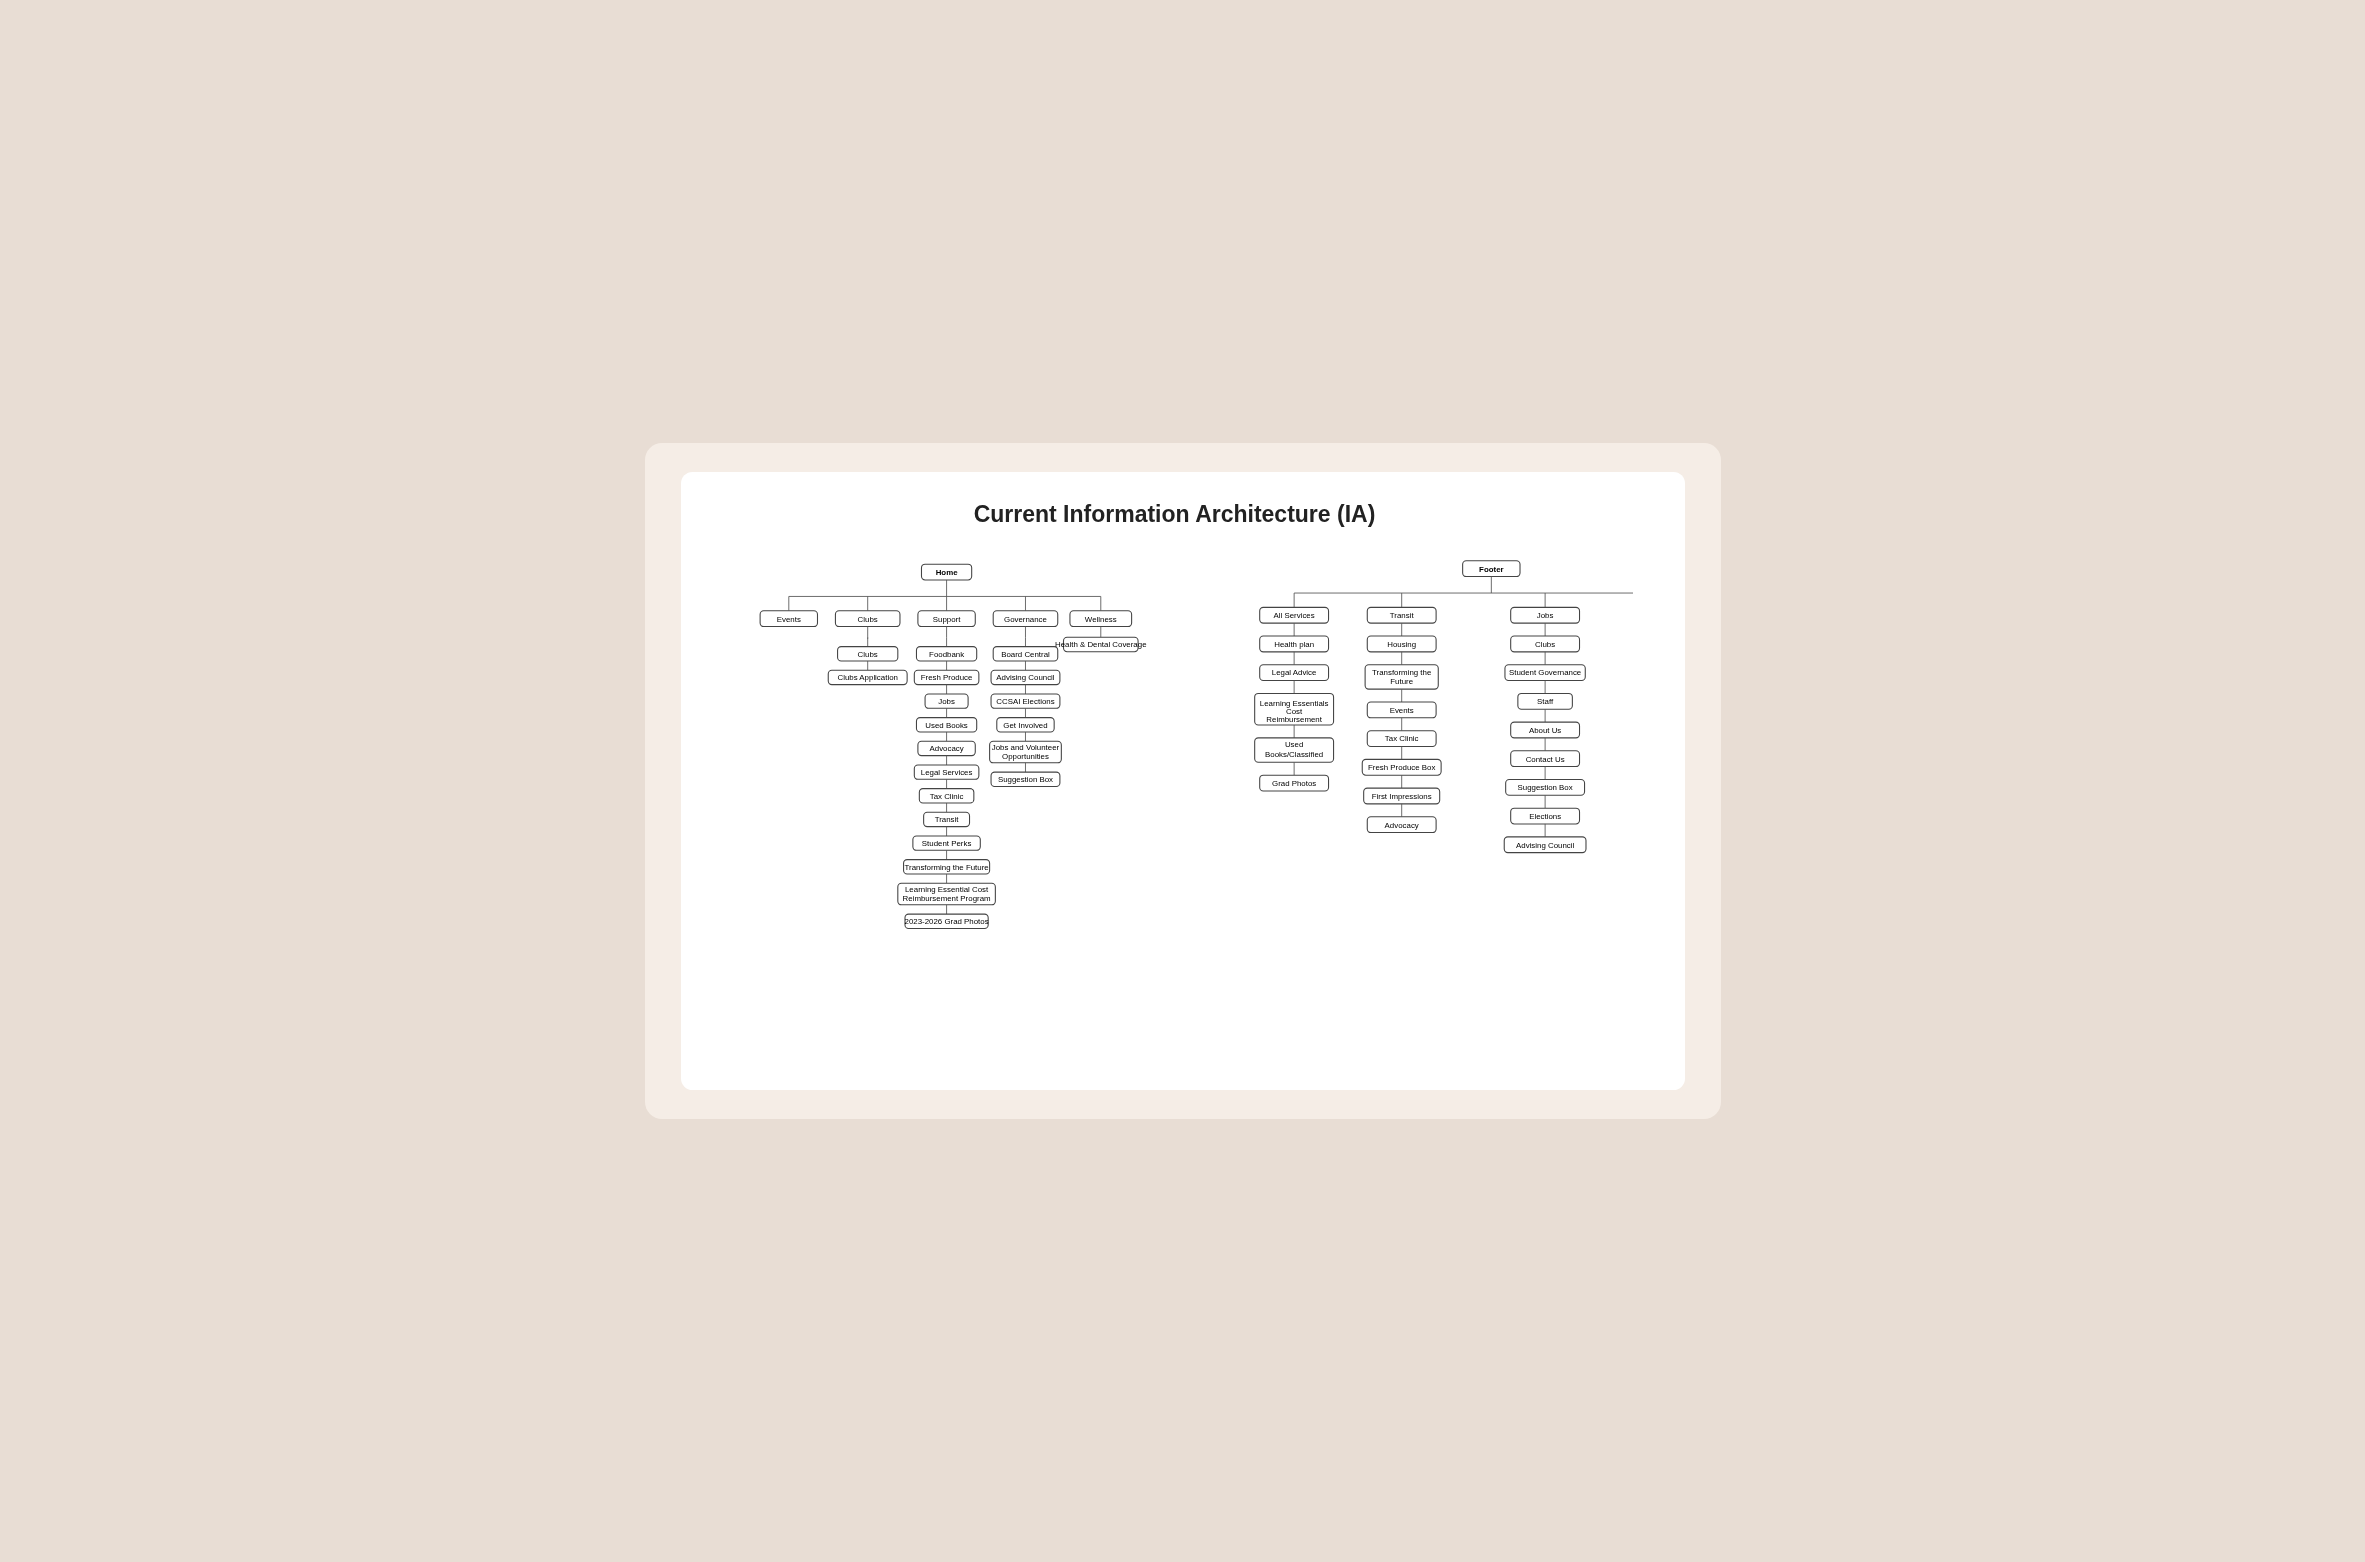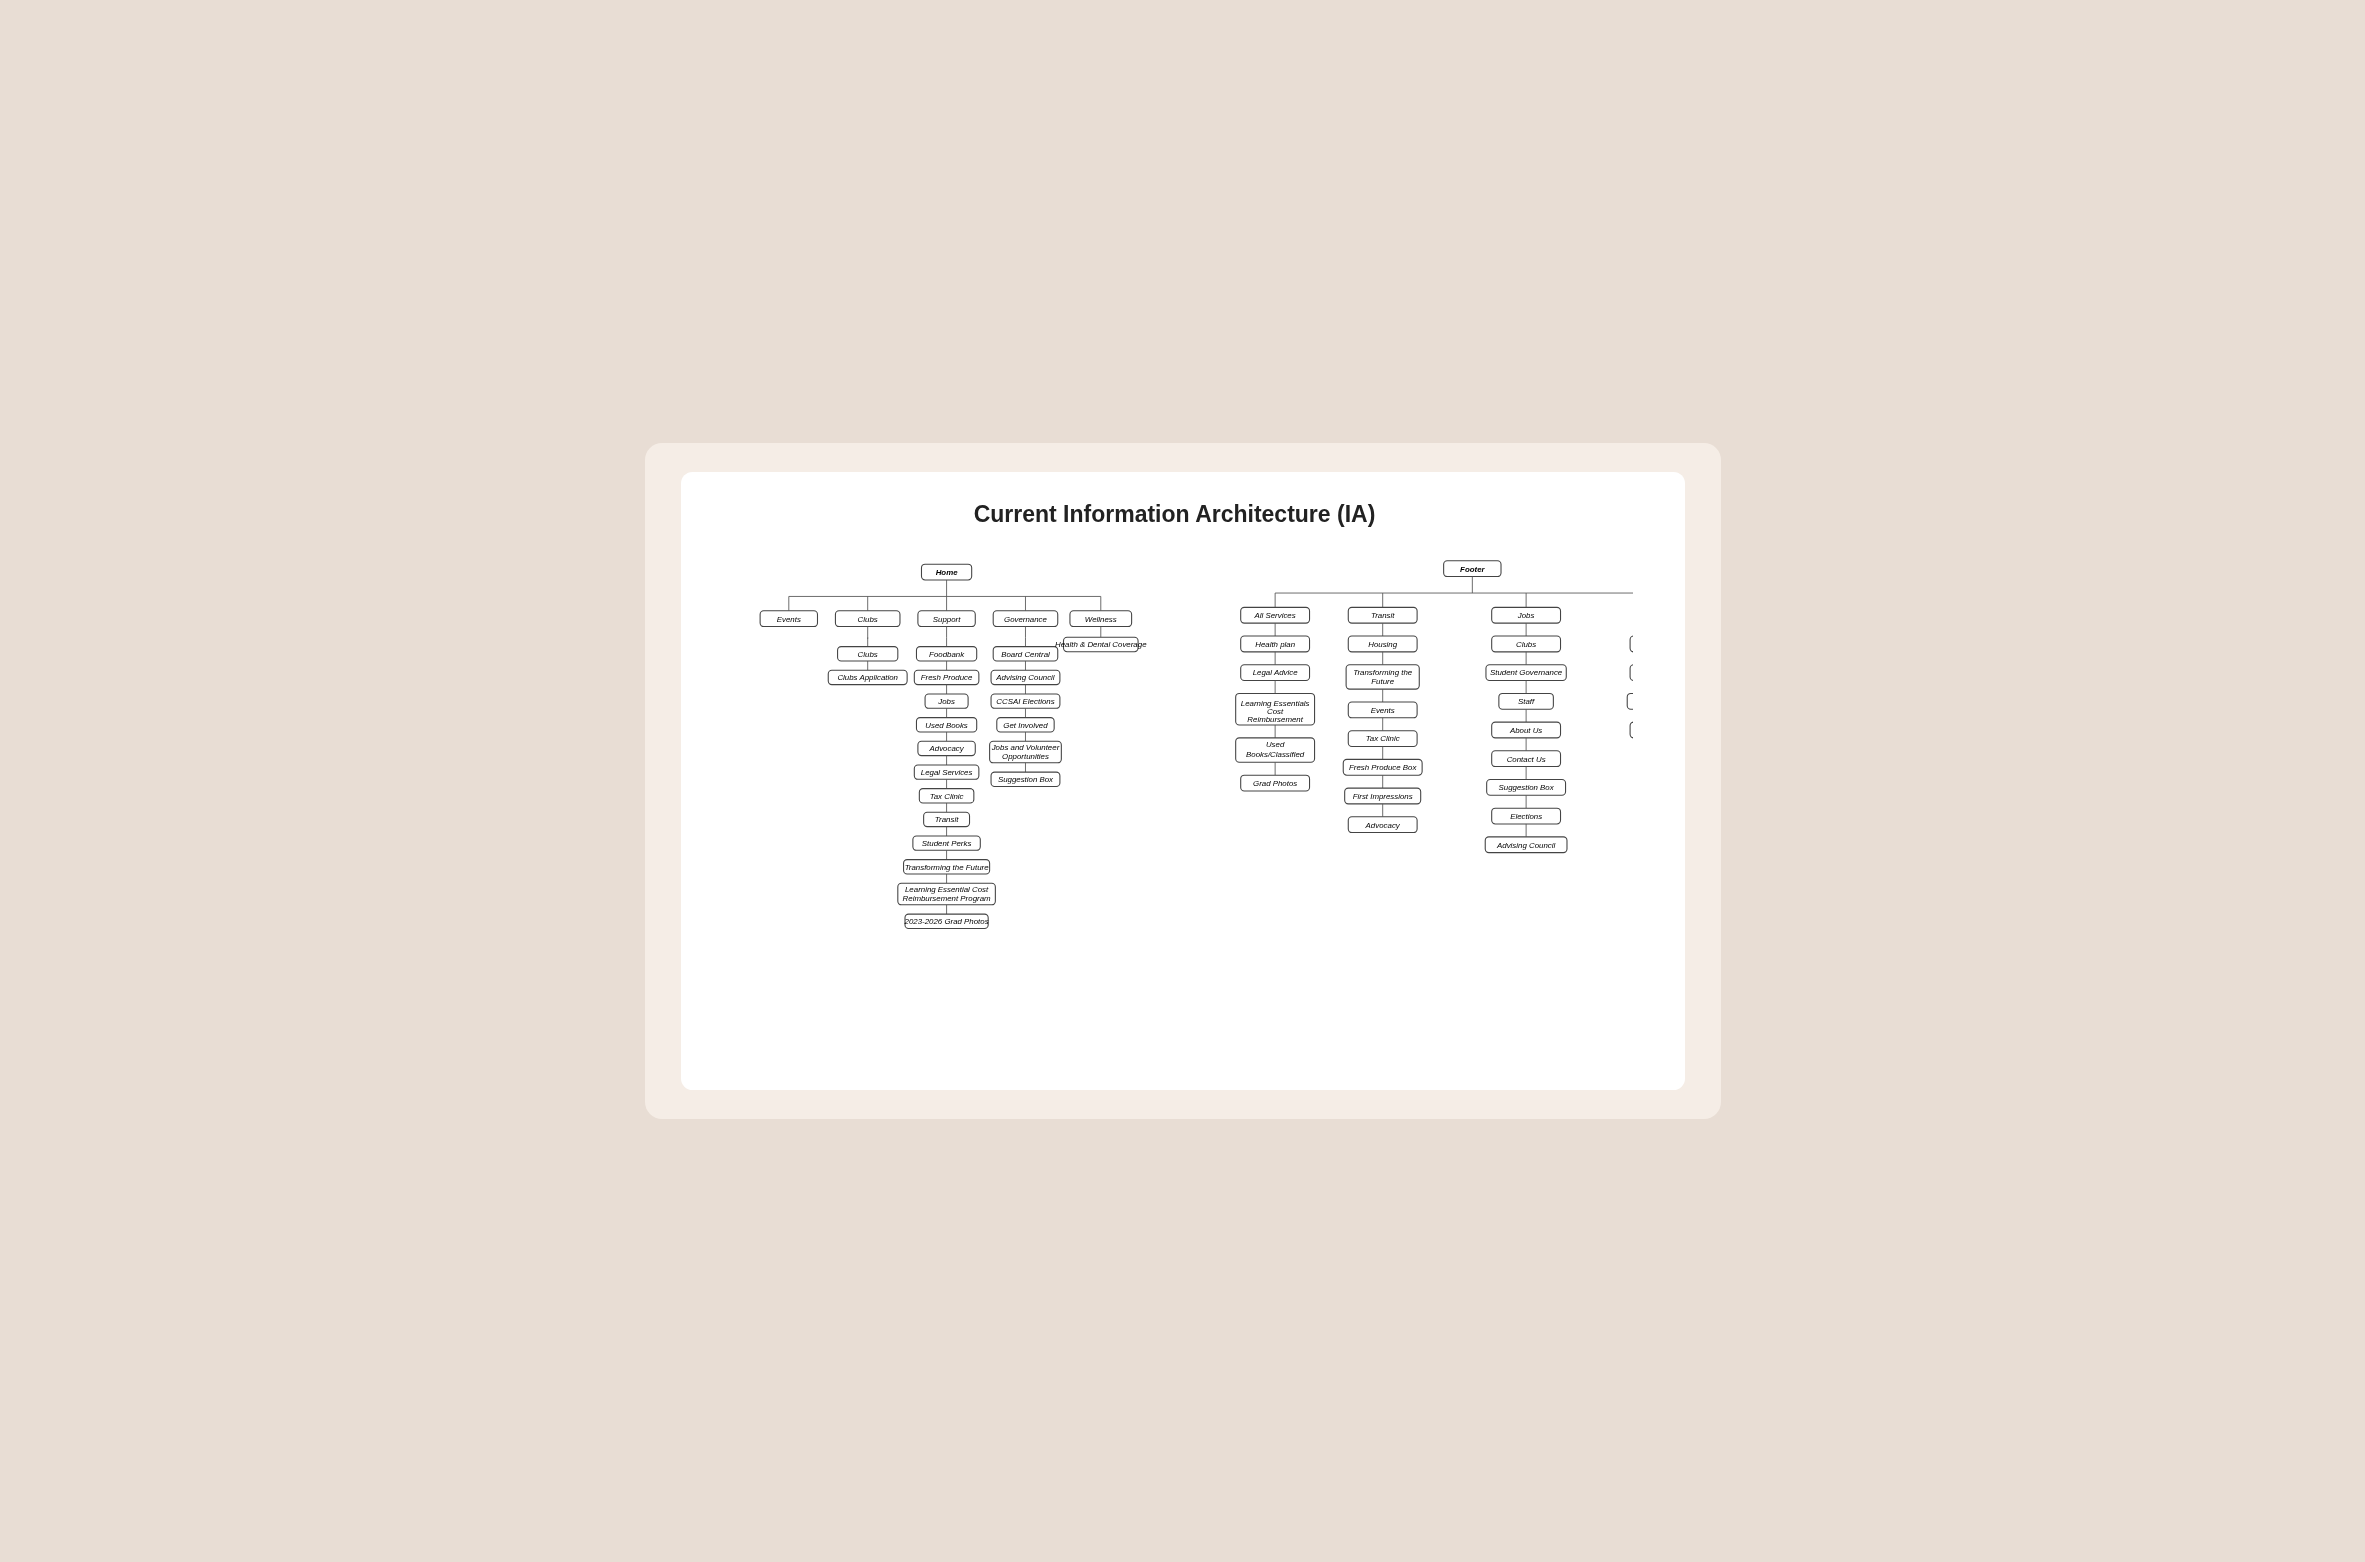--- a/index.html
+++ b/index.html
@@ -27,25 +27,24 @@
     }
     .page-title {
       text-align: center;
       font-size: 23px;
       font-weight: 800;
       color: #222;
       margin-bottom: 29px;
     }
     .diagram-container {
       display: flex;
-      gap: 24px;
+      gap: 43px;
       justify-content: flex-start;
       align-items: flex-start;
       overflow-x: auto;
-      font-style: italic;
     }
 
     
     svg {
       overflow: visible;
     }
     .tree-node text {
       font-family: Arial, sans-serif;
       font-size: 11px;
     }

